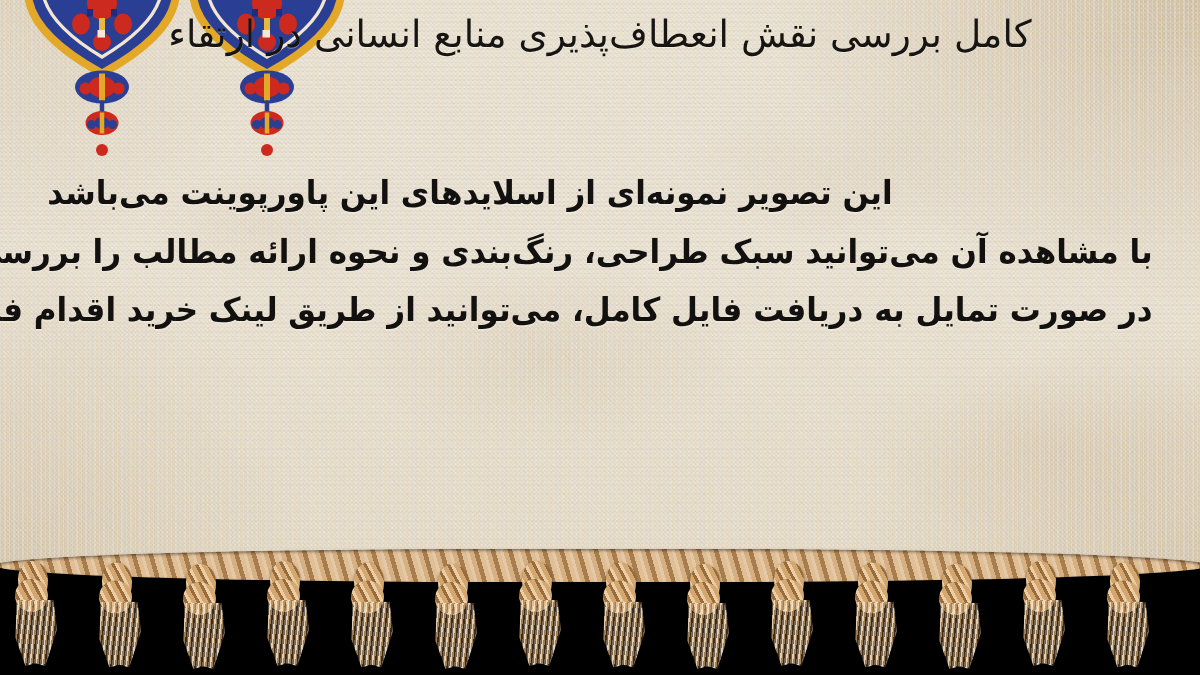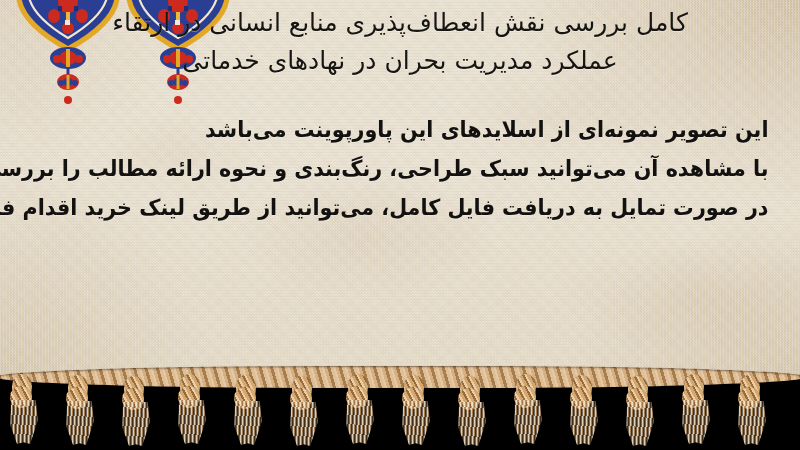--- a/index.html
+++ b/index.html
@@ -76,21 +76,21 @@
     font-size:25px;
     line-height:38px;
     font-weight:400;
     letter-spacing:0;
     white-space:nowrap;
     text-shadow:0 1px 0 rgba(255,252,245,.35);
   }
 
   .body-block{
     position:absolute;left:0;right:0;top:110px;
-    text-align:right;
+    text-align:left;
     padding:0 8px;
     direction:rtl;
   }
   .body-line{
     color:#121110;
     font-size:22px;
     line-height:39px;
     font-weight:700;
     white-space:nowrap;
     font-family:"DejaVu Sans","Liberation Sans",sans-serif;
@@ -230,21 +230,20 @@
 
     <div class="ornament o2">
       <svg width="120" height="160" viewBox="0 0 120 160" aria-hidden="true">
         <use href="#medallion"></use>
       </svg>
     </div>
   </div>
 
   <div class="title-block">
     <div class="title-line">کامل بررسی نقش انعطاف‌پذیری منابع انسانی در ارتقاء</div>
-    <div class="title-line">عملکرد مدیریت بحران در نهادهای خدماتی</div>
   </div>
 
   <div class="body-block">
     <div class="body-line">این تصویر نمونه‌ای از اسلایدهای این پاورپوینت می‌باشد</div>
     <div class="body-line">با مشاهده آن می‌توانید سبک طراحی، رنگ‌بندی و نحوه ارائه مطالب را بررسی نمایید</div>
     <div class="body-line">در صورت تمایل به دریافت فایل کامل، می‌توانید از طریق لینک خرید اقدام فرمایید</div>
   </div>
 
   <div class="fringe-zone">
     <div class="fringe-black"></div>

